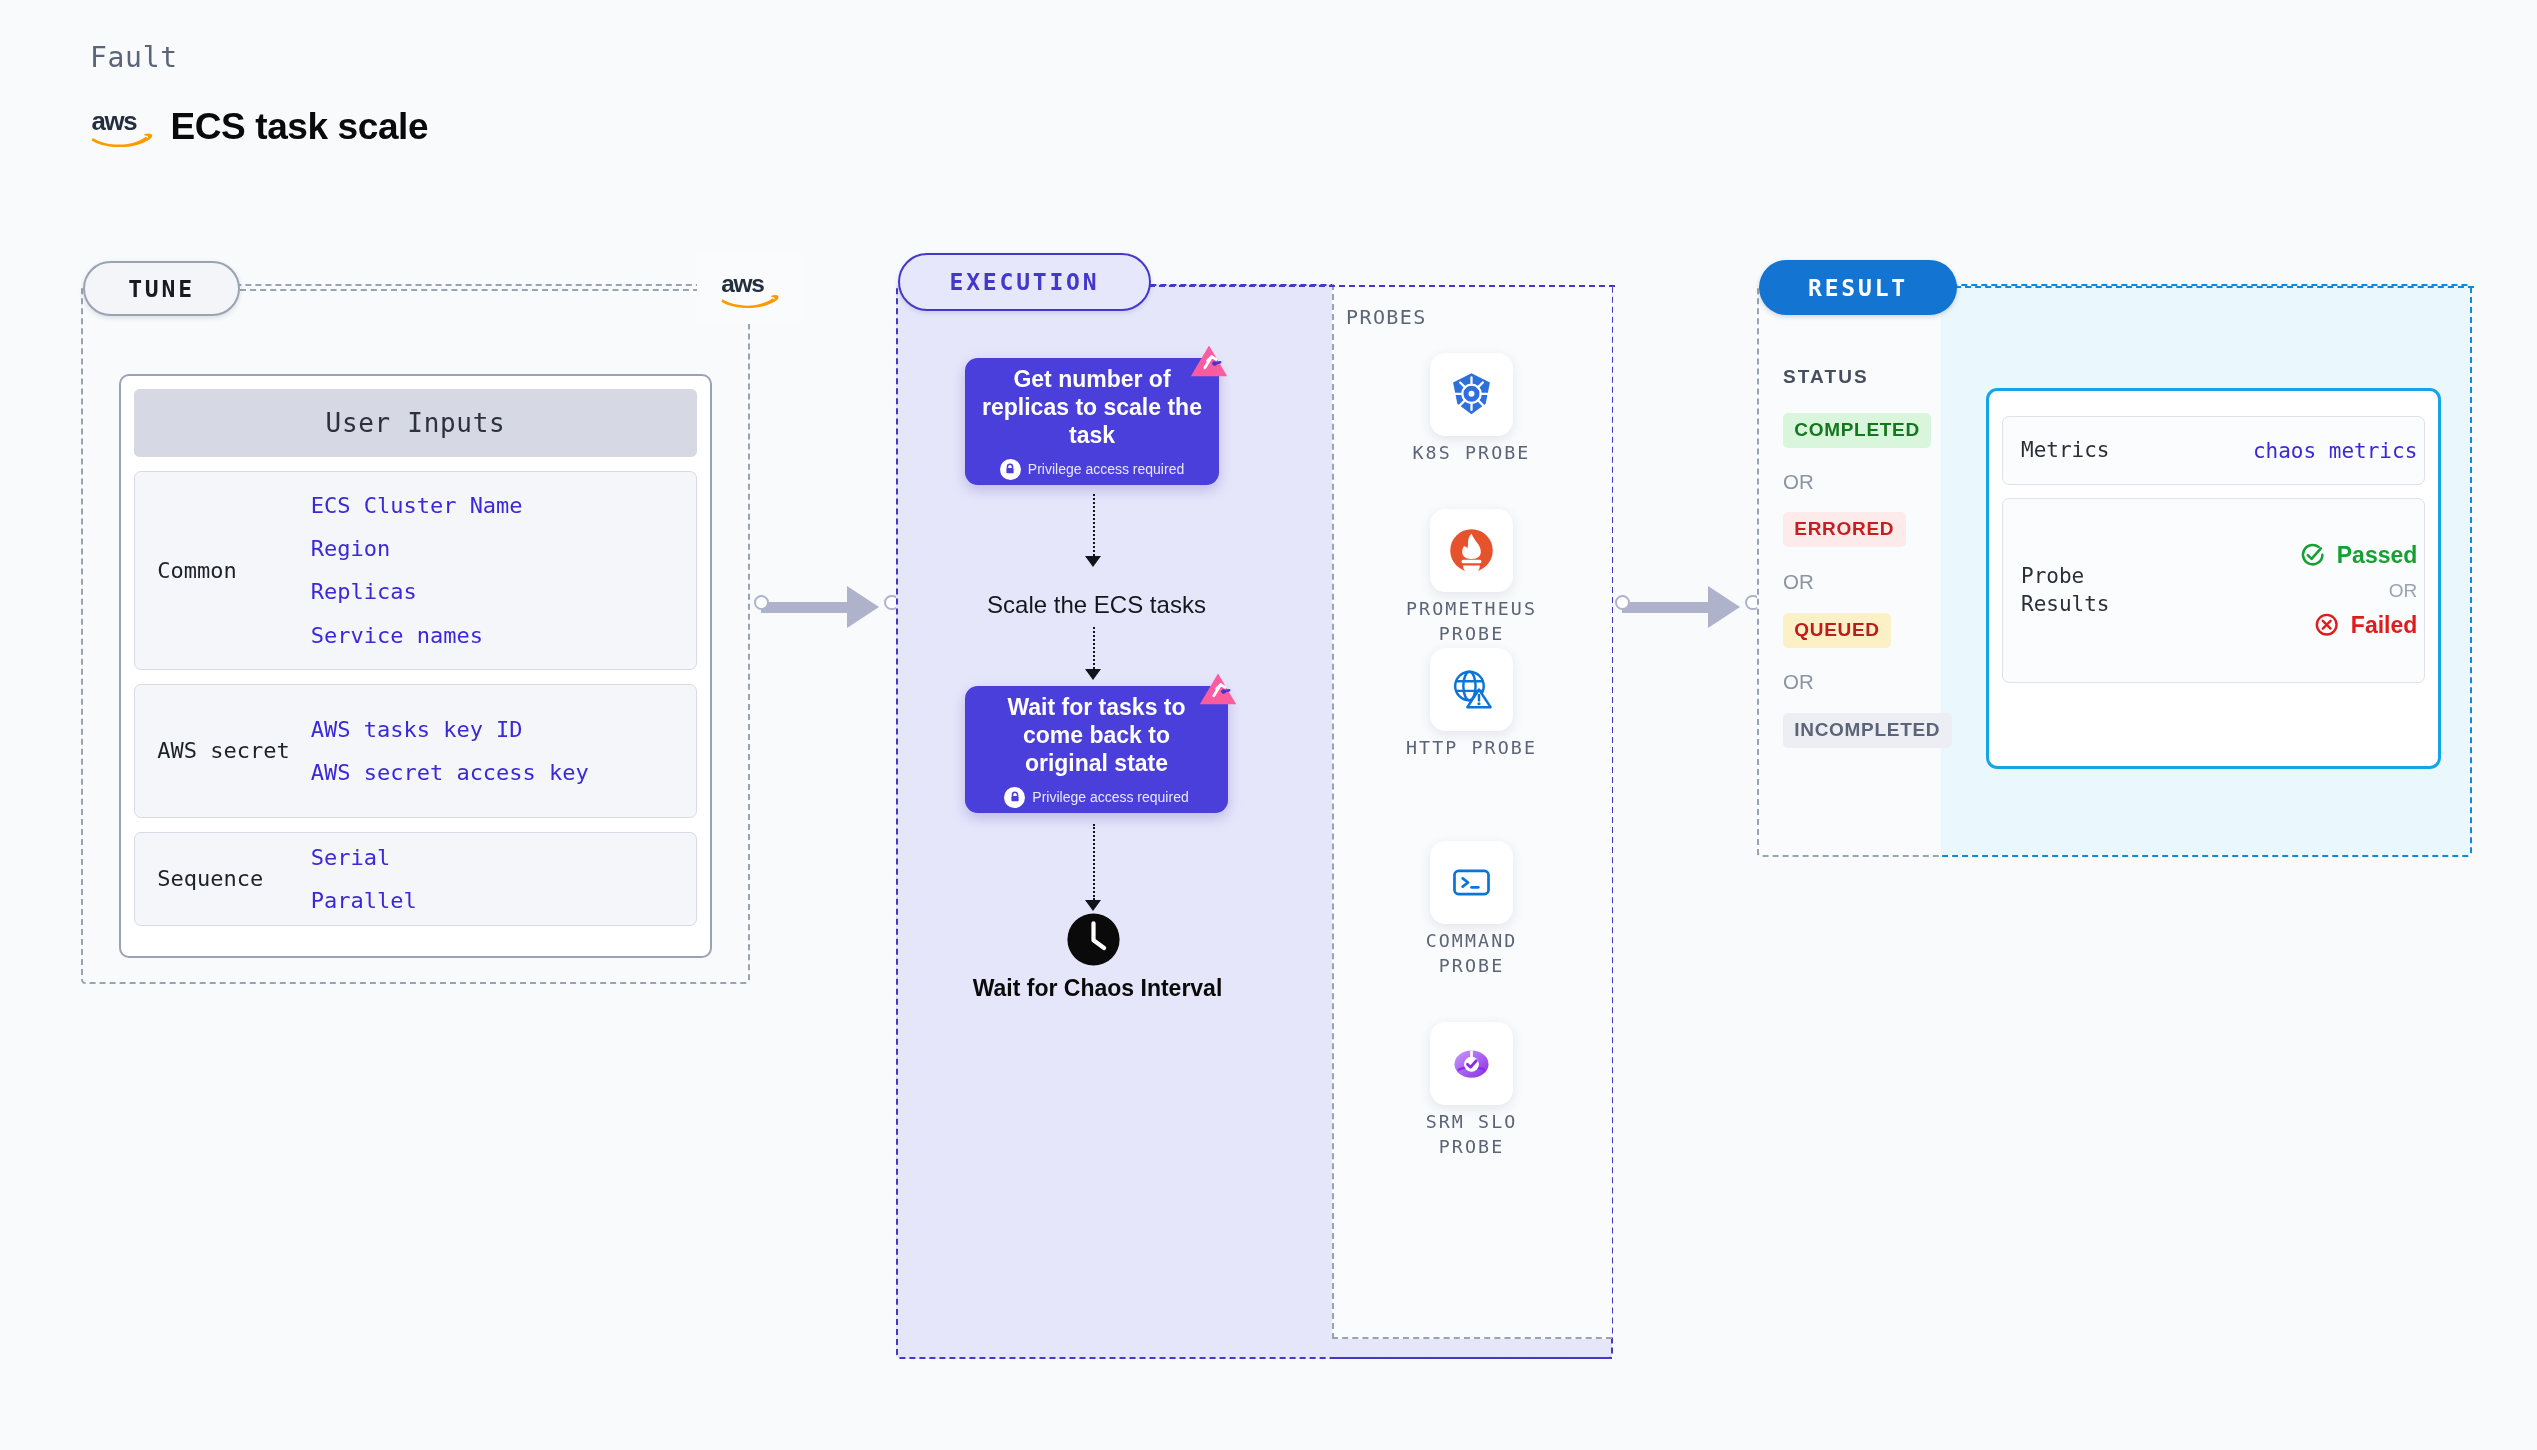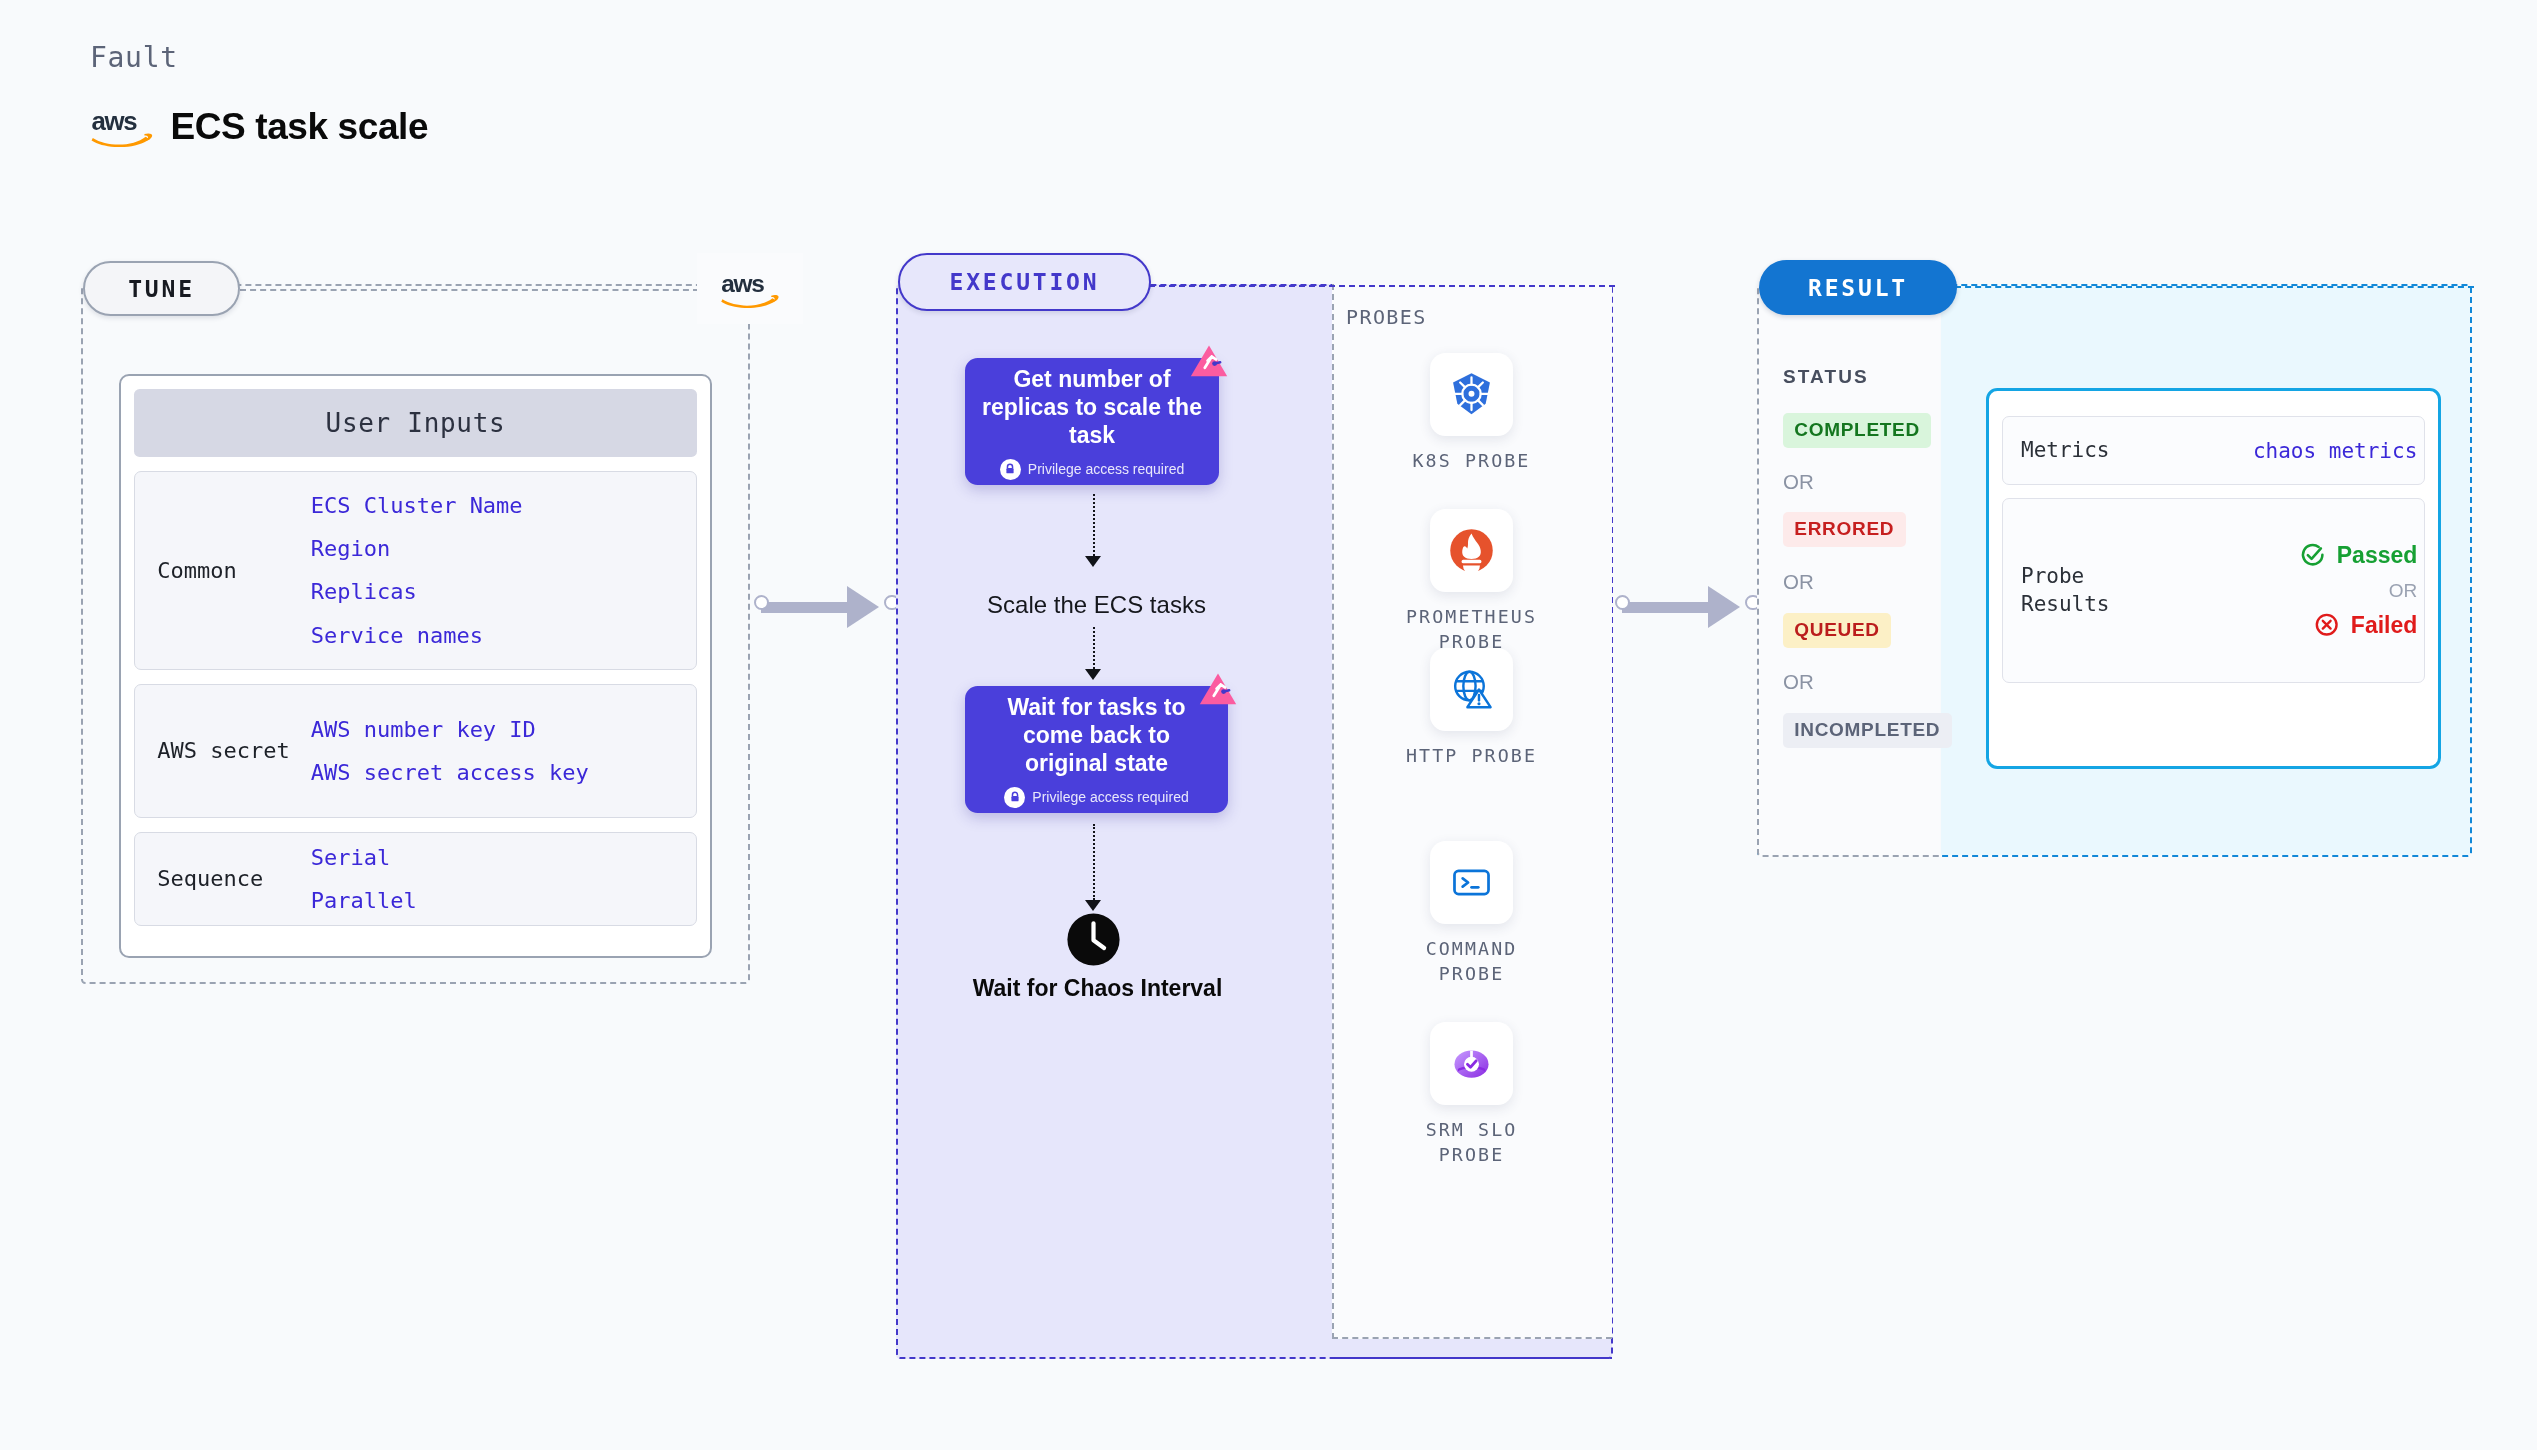--- a/index.html
+++ b/index.html
@@ -108,21 +108,21 @@
   #clock-icon{position:absolute;left:1066px;top:912px;width:55px;height:55px;}
   #wait-chaos-label{position:absolute;left:970px;top:974px;width:255px;text-align:center;
     font-size:23px;font-weight:bold;color:#0a0a0a;line-height:1.25;}
 
   
   #probes-title{position:absolute;left:1346px;top:305px;
     font-family:"DejaVu Sans Mono", monospace;font-size:20px;color:#5c6478;letter-spacing:1.4px;}
   .probe{position:absolute;width:169px;display:flex;flex-direction:column;align-items:center;}
   .probe .picon{width:83px;height:83px;background:#ffffff;border-radius:15.5px;
     box-shadow:0 3.5px 11.3px rgba(40,50,90,.10);display:flex;align-items:center;justify-content:center;}
-  .probe .plabel{margin-top:13px;text-align:center;font-family:"DejaVu Sans Mono", monospace;
+  .probe .plabel{margin-top:5px;text-align:center;font-family:"DejaVu Sans Mono", monospace;
     font-size:18.3px;color:#5c6478;letter-spacing:2.1px;line-height:1.35;white-space:pre-line;}
   #probe-0{left:1387px;top:353px;}
   #probe-1{left:1387px;top:509px;}
   #probe-2{left:1387px;top:648px;}
   #probe-3{left:1387px;top:841px;}
   #probe-4{left:1387px;top:1022px;}
 
   
   #status-title{position:absolute;left:1783px;top:366px;
     font-family:"Liberation Sans", sans-serif;font-weight:bold;font-size:19px;color:#474e5e;
@@ -225,21 +225,21 @@
       <span>ECS Cluster Name</span>
       <span>Region</span>
       <span>Replicas</span>
       <span>Service names</span>
     </div>
   </div>
 
   <div class="input-group" id="group-secret">
     <div class="ig-label">AWS secret</div>
     <div class="ig-values">
-      <span>AWS number key ID</span>
+      <span>AWS tasks key ID</span>
       <span>AWS secret access key</span>
     </div>
   </div>
 
   <div class="input-group" id="group-sequence">
     <div class="ig-label">Sequence</div>
     <div class="ig-values">
       <span>Serial</span>
       <span>Parallel</span>
     </div>

